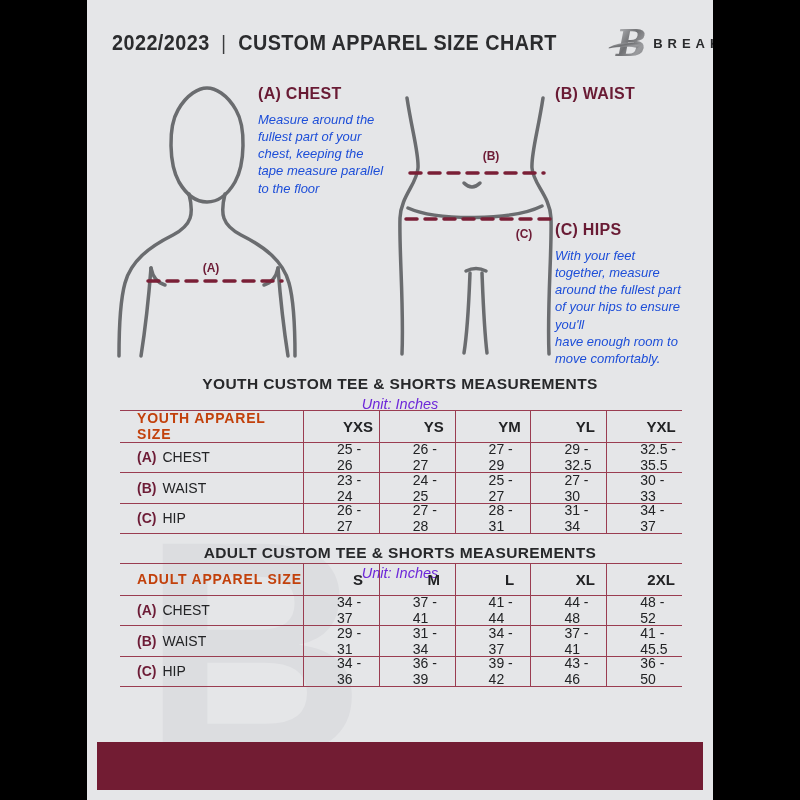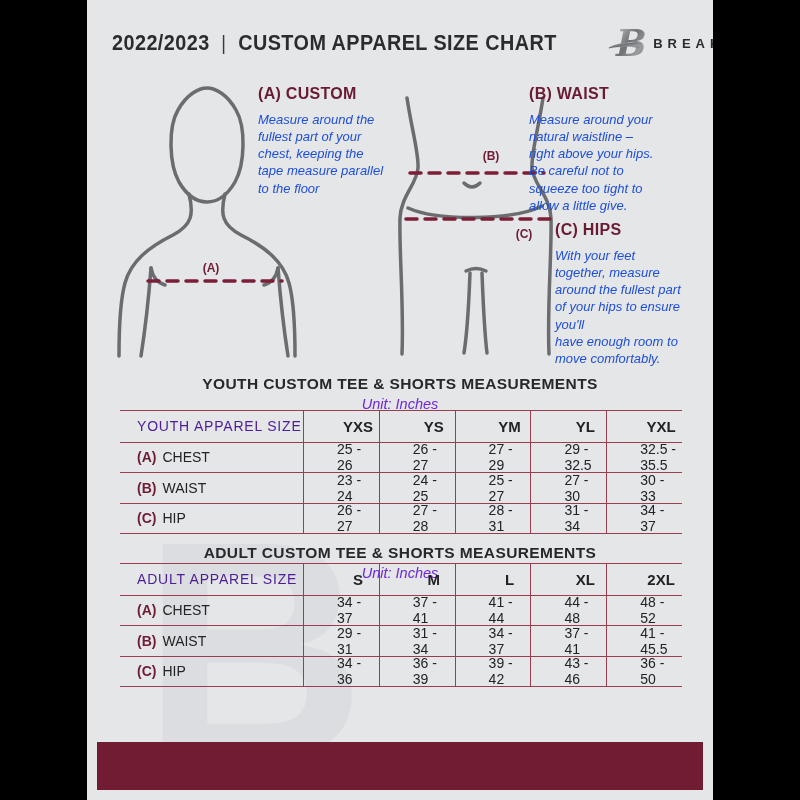--- a/index.html
+++ b/index.html
@@ -37,21 +37,21 @@
 
   
   .size-table{position:absolute;left:33px;width:562px;z-index:2;border-top:1.5px solid #9a3d51;
     border-bottom:0;}
   .trow{display:grid;grid-template-columns:183px repeat(5,1fr);border-bottom:1.5px solid #9a3d51;}
   .tcell{height:29.5px;display:flex;align-items:center;justify-content:center;
     font-size:14px;color:#222325;}
   .tcell:not(:first-child){border-left:1.5px solid #9a3d51;padding-left:33px;}
   .thead .tcell{height:30.5px;font-weight:700;font-size:15px;}
   .tcell.tlabel{justify-content:flex-start;padding-left:17px;font-weight:400;}
-  .thead .tcell.tlabel{font-weight:400;font-size:14px;letter-spacing:0.8px;color:#4c1d95;}
+  .thead .tcell.tlabel{font-weight:700;font-size:14px;letter-spacing:0.8px;color:#c2410c;}
   .pf{color:#6d1c36;font-weight:800;margin-right:6px;}
 
   
   .footer-bar{position:absolute;left:10px;top:742px;width:606px;height:48px;background:#721c33;z-index:3;}
 </style>
 </head>
 <body>
 
 <div class="stage">
   <div class="doc">
@@ -87,21 +87,21 @@
       <path d="M 110,112 C 105,132 107,143 126,153 C 150,165 168,179 174,201 C 179,219 180,246 180,274"></path>
       <path d="M 36,186 C 34,212 31,242 26,274"></path>
       <path d="M 36,186 C 38,196 43,201 50,203"></path>
       <path d="M 163,186 C 165,212 168,242 173,274"></path>
       <path d="M 163,186 C 161,196 156,201 149,203"></path>
       <path class="dash" d="M 33,199 L 167,199"></path>
       <text x="96" y="190" text-anchor="middle">(A)</text>
     </svg>
 
     <div class="instr" style="left:171px;top:85px;width:140px;">
-      <h3>(A) CUSTOM</h3>
+      <h3>(A) CHEST</h3>
       <p>Measure around the
 fullest part of your
 chest, keeping the
 tape measure parallel
 to the floor</p>
     </div>
 
     <svg class="fig" style="left:305px;top:96px;" width="172" height="262" viewBox="0 0 172 262">
       <path d="M 15,2 C 20,35 27,58 26,72 C 25,88 9,100 8,122 C 7,155 12,210 10,258"></path>
       <path d="M 151,2 C 146,35 139,58 140,72 C 141,88 158,100 159,122 C 160,155 155,210 157,258"></path>
@@ -109,28 +109,22 @@
       <path d="M 16,112 C 45,125 120,125 150,110"></path>
       <path d="M 74,175 Q 84,170 94,175"></path>
       <path d="M 78,177 C 77,202 76,232 72,257"></path>
       <path d="M 90,177 C 91,202 92,232 95,257"></path>
       <path class="dash" d="M 18,77 L 152,77"></path>
       <path class="dash" d="M 14,123 L 160,123"></path>
       <text x="99" y="64" text-anchor="middle">(B)</text>
       <text x="132" y="142" text-anchor="middle">(C)</text>
     </svg>
 
-    <div class="instr" style="left:442px;top:85px;width:148px;">
+    <div class="instr" style="left:468px;top:85px;width:148px;">
       <h3>(B) WAIST</h3>
-      <p>Measure around your
-natural waistline –
-right above your hips.
-Be careful not to
-squeeze too tight to
-allow a little give.</p>
     </div>
 
     <div class="instr" style="left:468px;top:221px;width:152px;">
       <h3>(C) HIPS</h3>
       <p>With your feet
 together, measure
 around the fullest part
 of your hips to ensure
 you'll
 have enough room to

